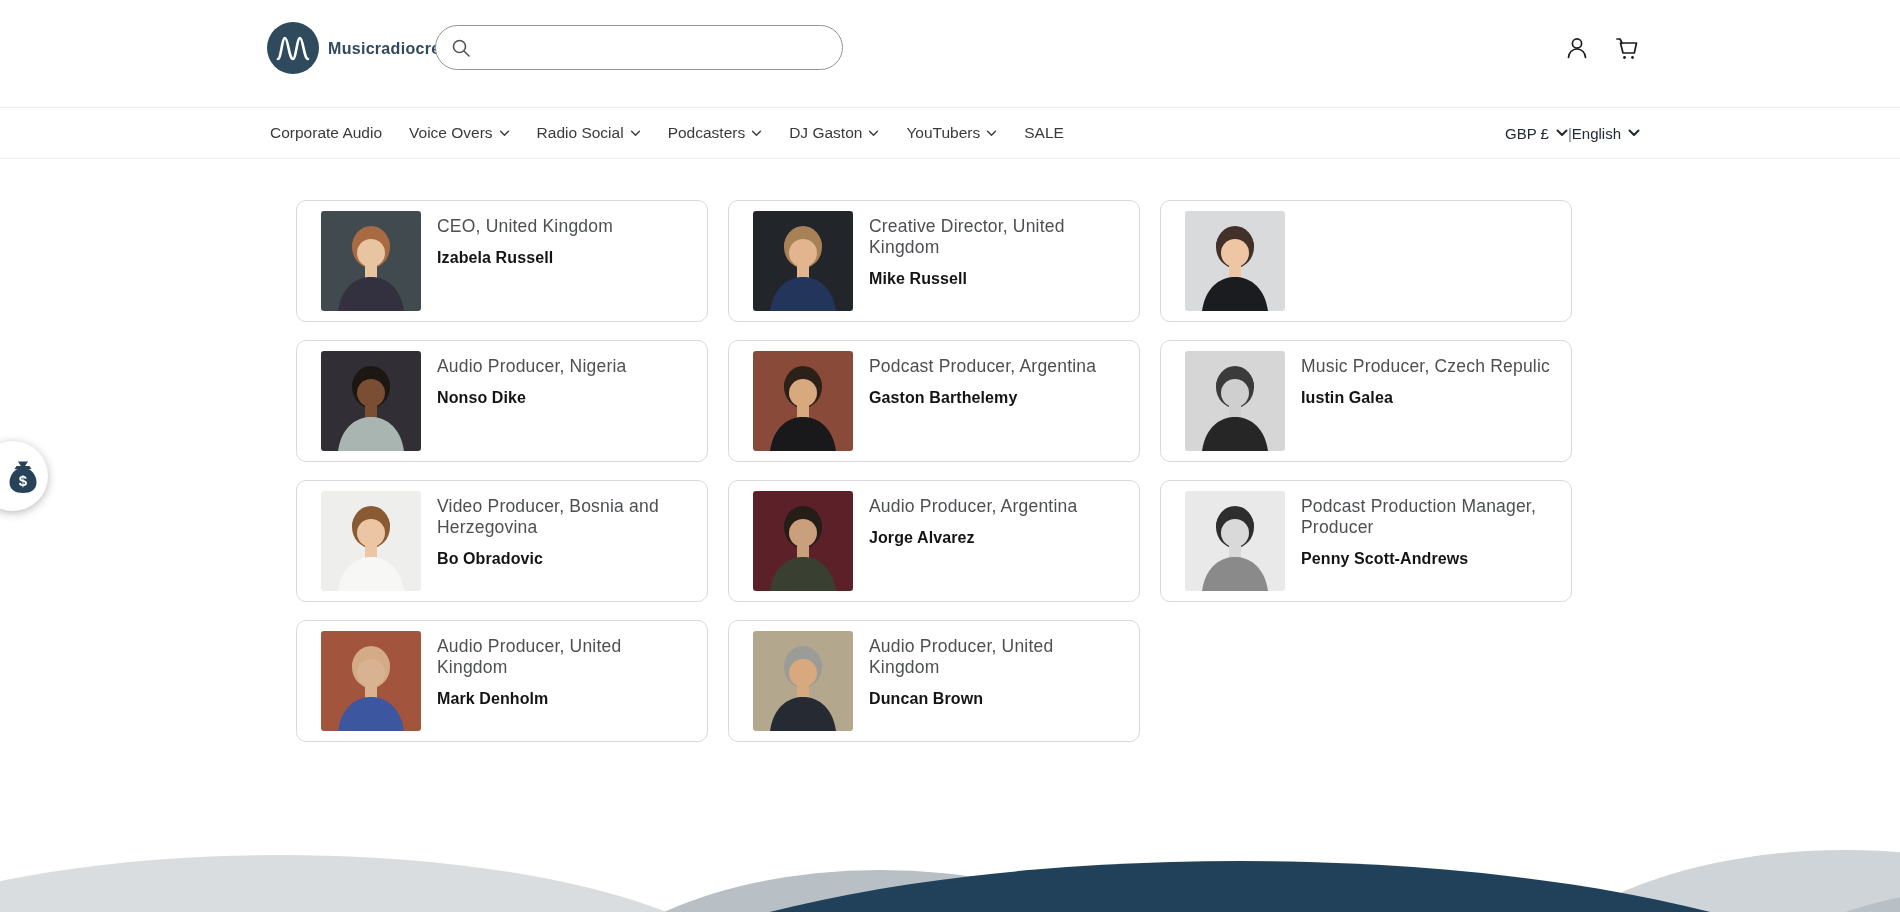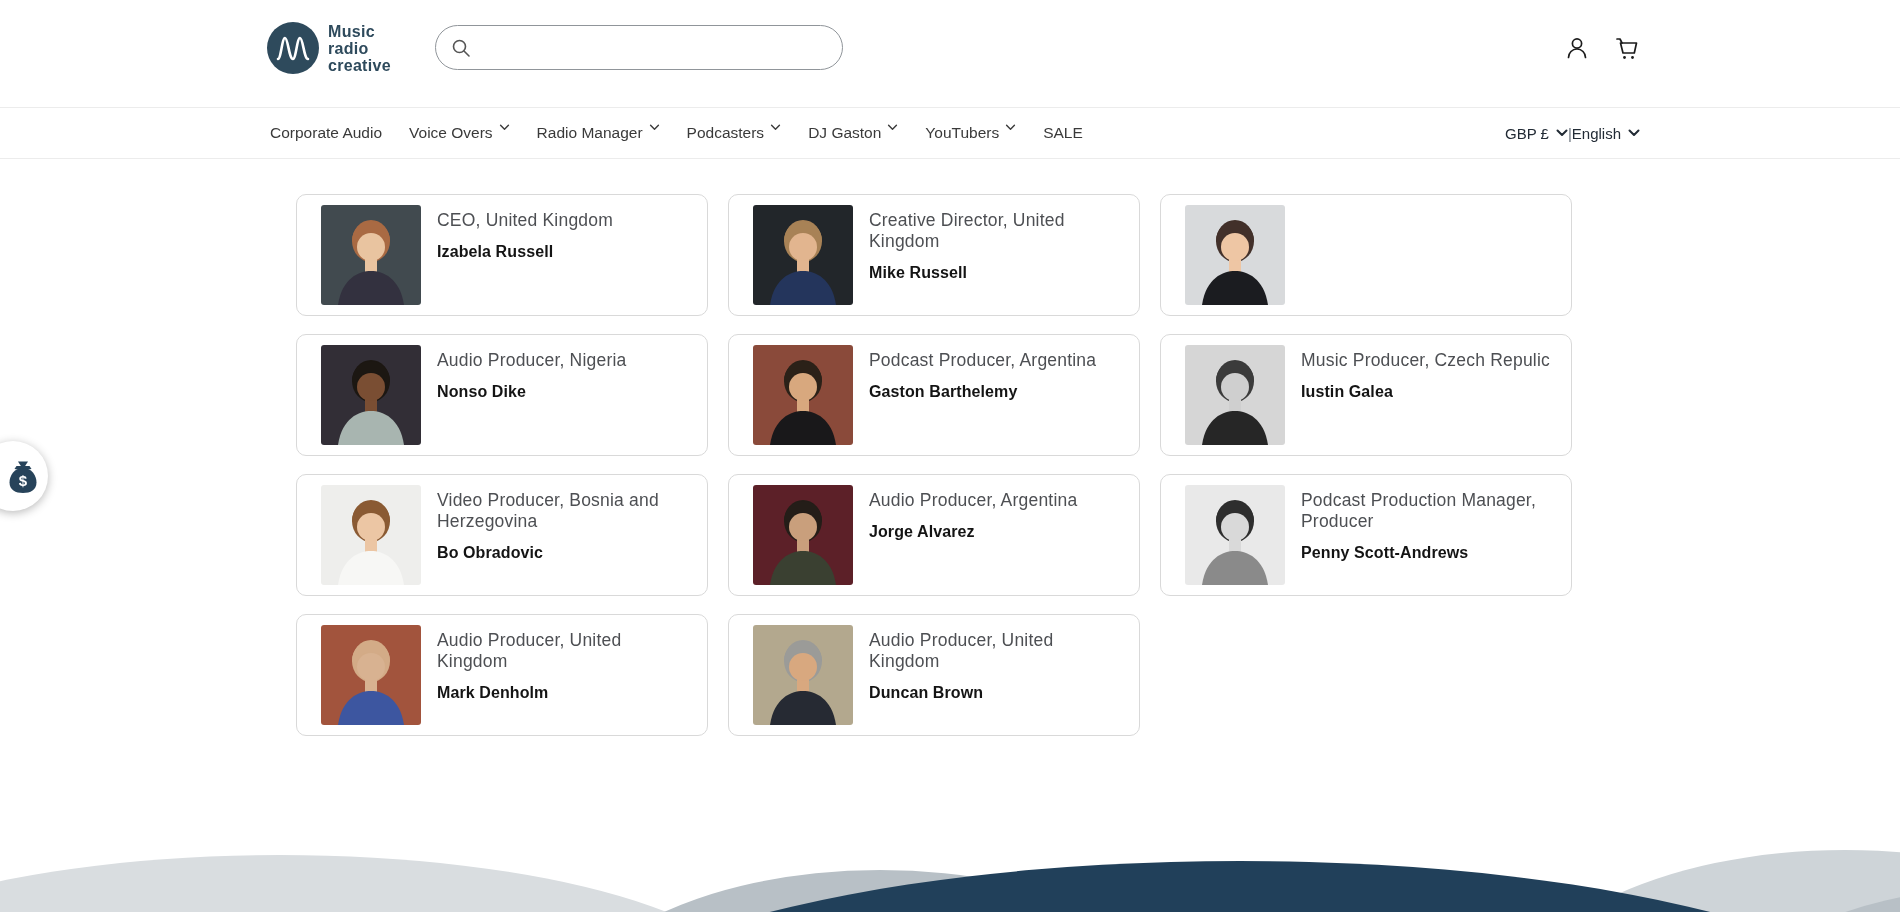--- a/index.html
+++ b/index.html
@@ -4,43 +4,43 @@
 <style>
   html,body{margin:0;padding:0;background:#fff;}
   .stage{position:relative;width:1900px;height:912px;background:#fff;overflow:hidden;
          font-family:"Liberation Sans", sans-serif;color:#1f1f1f;}
 
   
   .header{position:relative;height:107px;border-bottom:1px solid #ececec;background:#fff;}
   .logo{position:absolute;left:267px;top:22px;display:flex;align-items:center;gap:9px;cursor:pointer;}
   .logo-circle{width:52px;height:52px;border-radius:50%;background:var(--brand);display:flex;
                align-items:center;justify-content:center;}
-  .wordmark{display:flex;flex-direction:column;justify-content:center;font-size:16px;line-height:17px;
+  .wordmark{display:flex;justify-content:center;font-size:16px;line-height:17px;
             font-weight:700;color:var(--brand);letter-spacing:.3px;}
   .search{position:absolute;left:435px;top:25px;width:408px;height:45px;border:1px solid #90959a;
           border-radius:24px;display:flex;align-items:center;padding-left:15px;box-sizing:border-box;background:#fff;}
   .search input{border:none;outline:none;flex:1;font-size:15px;margin-left:10px;background:transparent;
                 font-family:"Liberation Sans", sans-serif;}
   .hicon{position:absolute;top:33px;width:30px;height:30px;display:flex;align-items:center;
          justify-content:center;cursor:pointer;background:none;border:none;padding:0;}
   .hicon.account{left:1562px;}
   .hicon.cart{left:1612px;}
 
   
   .nav{height:50px;border-bottom:1px solid #ececec;display:flex;align-items:center;
        padding:0 260px 0 270px;background:#fff;}
   .nav-left{display:flex;align-items:center;gap:27px;}
-  .nav-item{display:flex;gap:6px;font-size:15.5px;color:#3a3a3a;cursor:pointer;
+  .nav-item{display:flex;align-items:center;gap:6px;font-size:15.5px;color:#3a3a3a;cursor:pointer;
             white-space:nowrap;text-decoration:none;}
   .nav-right{margin-left:auto;display:flex;align-items:center;font-size:15px;color:#222b35;}
   .nav-select{display:flex;align-items:center;gap:7px;cursor:pointer;font-weight:400;}
   .nav-sep{color:#6a737c;}
 
   
-  .grid{position:absolute;left:296px;top:194px;width:1276px;display:grid;
+  .grid{position:absolute;left:296px;top:200px;width:1276px;display:grid;
         grid-template-columns:repeat(3,412px);gap:18px 20px;}
   .card{box-sizing:border-box;height:122px;background:#fff;border:1px solid var(--card-border);
         border-radius:10px;display:flex;align-items:flex-start;padding:10px 20px 10px 24px;}
   .avatar{width:100px;height:100px;border-radius:3px;overflow:hidden;flex:0 0 auto;}
   .card-text{margin-left:16px;padding-top:5px;display:flex;flex-direction:column;}
   .card-title{font-size:17.5px;line-height:21px;color:var(--title-gray);letter-spacing:.2px;}
   .card-name{margin-top:12px;font-size:16px;font-weight:700;color:var(--name-black);letter-spacing:.1px;}
 
   
   .rewards{position:absolute;left:-22px;top:441px;width:70px;height:70px;border-radius:50%;
@@ -102,21 +102,21 @@
         <a class="nav-item">
           <span>Corporate Audio</span>
         </a>
         <a class="nav-item">
           <span>Voice Overs</span>
           <svg width="11" height="7" viewBox="0 0 12 8">
             <polyline points="1.5,1.5 6,6 10.5,1.5" fill="none" stroke="#3a3a3a" stroke-width="1.6" stroke-linecap="round" stroke-linejoin="round"></polyline>
           </svg>
         </a>
         <a class="nav-item">
-          <span>Radio Manager</span>
+          <span>Radio Social</span>
           <svg width="11" height="7" viewBox="0 0 12 8">
             <polyline points="1.5,1.5 6,6 10.5,1.5" fill="none" stroke="#3a3a3a" stroke-width="1.6" stroke-linecap="round" stroke-linejoin="round"></polyline>
           </svg>
         </a>
         <a class="nav-item">
           <span>Podcasters</span>
           <svg width="11" height="7" viewBox="0 0 12 8">
             <polyline points="1.5,1.5 6,6 10.5,1.5" fill="none" stroke="#3a3a3a" stroke-width="1.6" stroke-linecap="round" stroke-linejoin="round"></polyline>
           </svg>
         </a>

